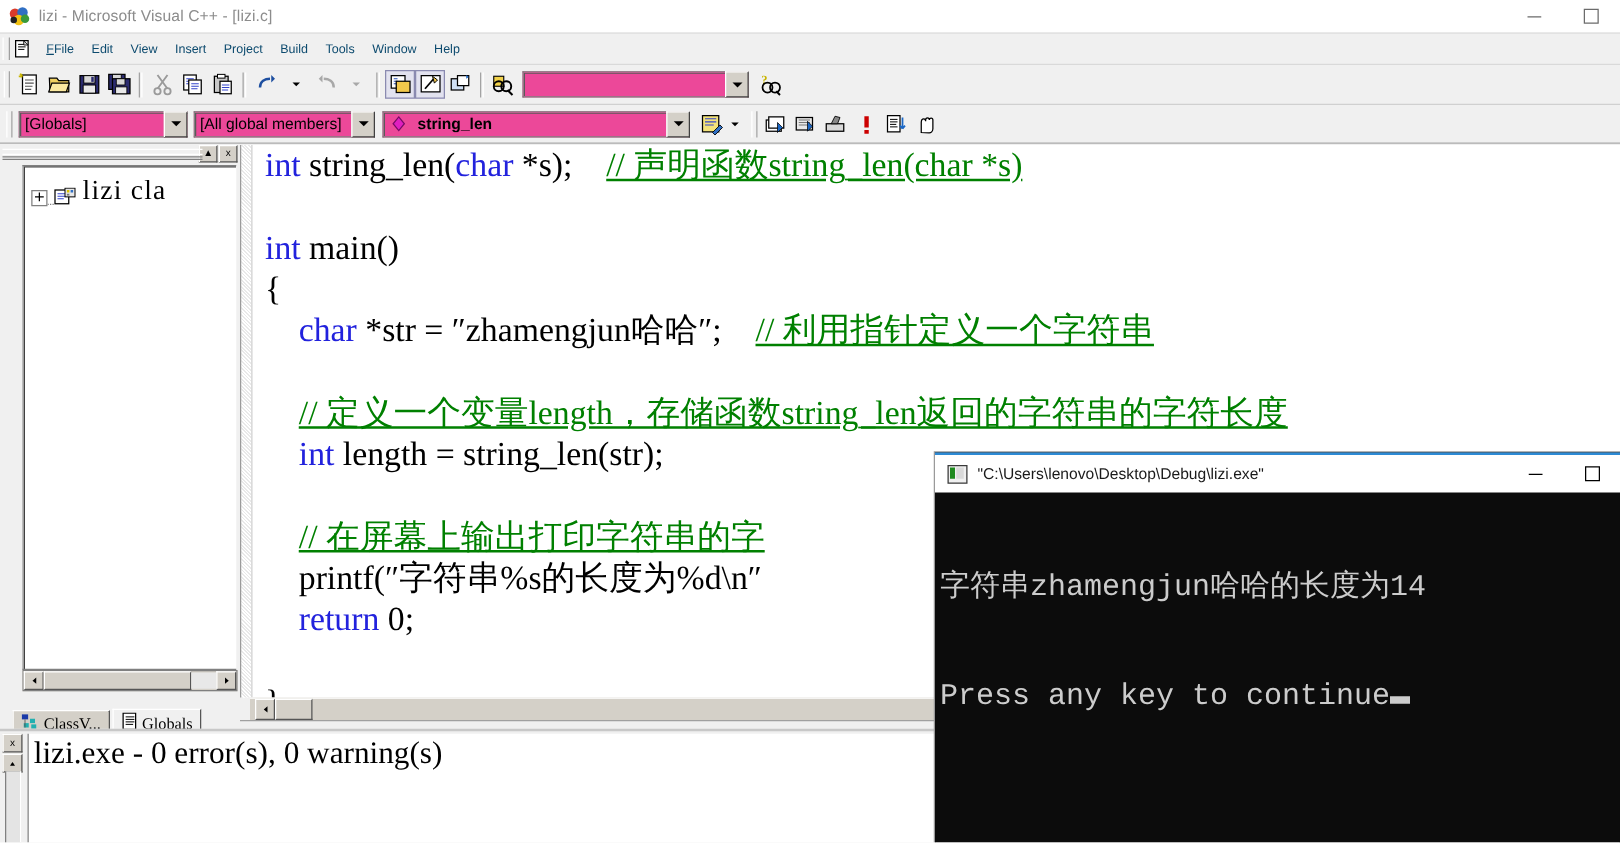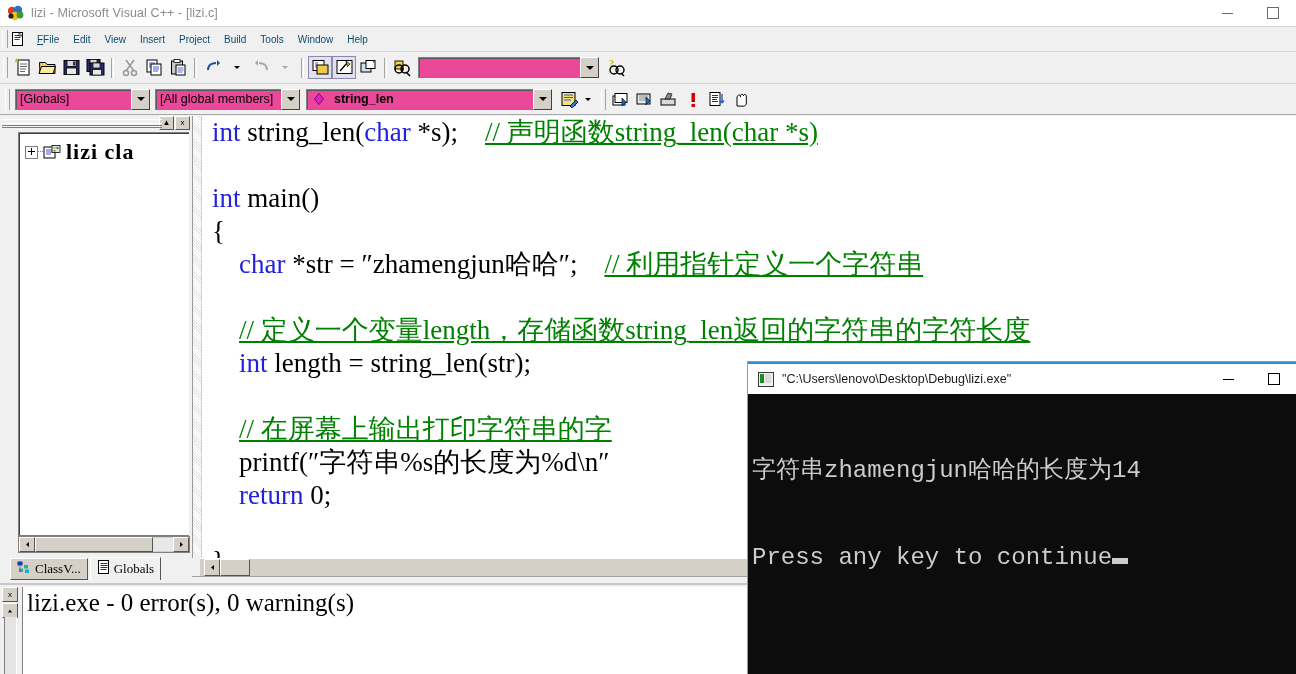--- a/index.html
+++ b/index.html
@@ -49,34 +49,34 @@
   .ws{position:absolute;left:0;top:116px;width:192px;height:458px;background:#f0f0f0;}
   .ws-head{height:14px;display:flex;align-items:center;justify-content:flex-end;padding-right:2px;gap:1px;}
   .ws-bar{position:absolute;left:2px;top:3px;width:160px;height:7px;
           border-top:1px solid #fff;border-bottom:1px solid #808080;}
   .ws-bar:after{content:"";position:absolute;left:0;top:3px;width:160px;height:1px;
           border-top:1px solid #fff;border-bottom:1px solid #808080;}
   .wbtn{width:13px;height:12px;background:#d4d0c8;border:1px solid #fff;border-right-color:#555;
         border-bottom-color:#555;display:flex;align-items:center;justify-content:center;font-size:8px;line-height:1;}
   .tree{position:absolute;left:18px;top:16px;width:170px;height:402px;background:#fff;
         border:1px solid #808080;border-right:none;box-shadow:inset 1px 1px 0 #404040;overflow:hidden;}
-  .tree-row{display:flex;align-items:center;padding:6px 0 0 6px;white-space:nowrap;font-weight:bold;}
+  .tree-row{display:flex;align-items:flex-end;padding:6px 0 0 6px;white-space:nowrap;}
   .tplus{width:11px;height:11px;border:1px solid #808080;background:#fff;position:relative;flex:none;}
   .tplus:before{content:"";position:absolute;left:2px;top:4px;width:7px;height:1px;background:#000;}
   .tplus:after{content:"";position:absolute;left:5px;top:1px;width:1px;height:7px;background:#000;}
   .tdot{width:5px;border-top:1px dotted #808080;height:1px;flex:none;}
   .ticon{width:18px;height:15px;flex:none;position:relative;margin-right:5px;}
   .tlabel{font-family:"Liberation Serif",serif;font-size:22px;color:#000;letter-spacing:1px;}
   .ws-hscroll{position:absolute;left:18px;top:420px;width:170px;height:15px;background:#d4d0c8;
               border:1px solid #808080;display:flex;align-items:center;}
   .hs-arrow{width:14px;height:13px;background:#d4d0c8;border:1px solid #fff;border-right-color:#555;
             border-bottom-color:#555;display:flex;align-items:center;justify-content:center;flex:none;}
   .hs-thumb{height:13px;background:#d4d0c8;border:1px solid #fff;border-right-color:#555;border-bottom-color:#555;}
   .hs-track{flex:1;background:#e8e8e8;height:13px;}
-  .ws-tabs{position:absolute;left:10px;top:441px;display:flex;align-items:flex-end;gap:2px;}
+  .ws-tabs{position:absolute;left:10px;top:451px;display:flex;align-items:flex-end;gap:2px;}
   .ws-tab{height:20px;display:flex;align-items:center;padding:0 6px;background:#d4d0c8;
           border:1px solid #fff;border-right-color:#555;border-bottom-color:#555;
           font-size:13px;font-family:"Liberation Serif",serif;gap:4px;}
   .ws-tab.active{background:#f0f0f0;border-bottom:none;height:22px;}
 
   
   .editor{position:absolute;left:192px;top:116px;width:1104px;height:442px;background:#fff;overflow:hidden;}
   .edge-left{position:absolute;left:192px;top:116px;width:8px;height:442px;
              background:repeating-linear-gradient(45deg,#e9e9e9 0 1px,#ffffff 1px 2px);
              border-right:1px solid #cfcfcf;border-left:1px solid #9a9a9a;}

